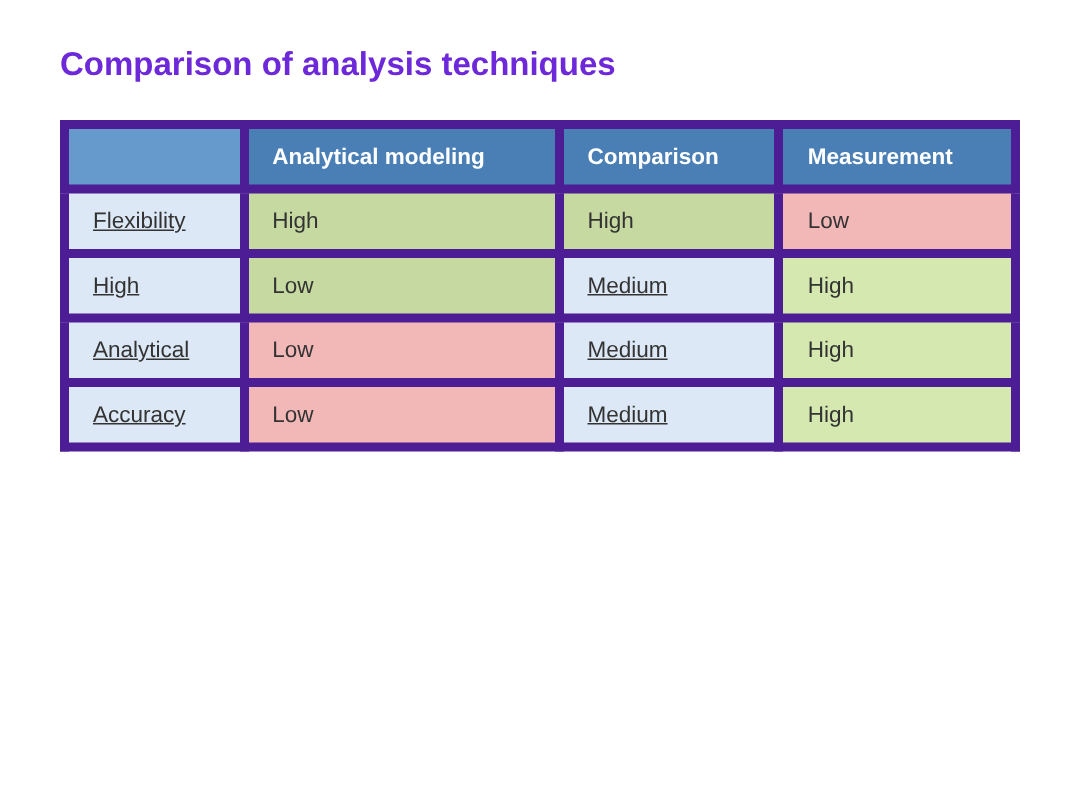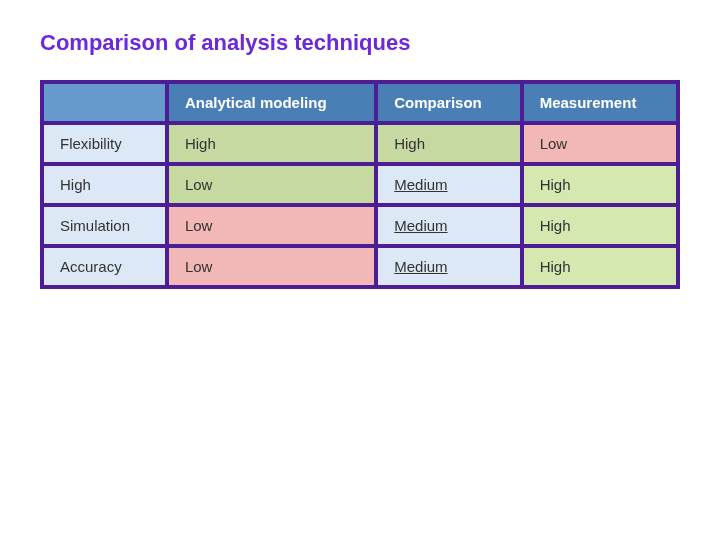--- a/index.html
+++ b/index.html
@@ -24,38 +24,39 @@
     .table-wrapper {
       width: 100%;
     }
     table {
       width: 100%;
       border-collapse: collapse;
     }
     td {
       padding: 10px 16px;
       font-size: 15px;
-      border: 4px solid #4c1d95;
+      border: 6px solid #4c1d95;
       vertical-align: middle;
       margin-left: 29px;
     }
     
     .header-row td {
       background: #4a7fb5;
       color: #ffffff;
       font-weight: bold;
     }
     .header-row td:first-child {
       background: #6699cc;
     }
     
     .row-label {
       background: #dce8f5;
       color: #333;
       font-weight: normal;
+      text-decoration: underline;
     }
     
     .green {
       background: #c5d9a0;
       color: #333;
     }
     
     .pink {
       background: #f2b8b8;
       color: #333;
@@ -94,21 +95,21 @@
             <td class="green">High</td>
             <td class="pink">Low</td>
           </tr>
           <tr>
             <td class="row-label">High</td>
             <td class="green">Low</td>
             <td class="lightblue">Medium</td>
             <td class="med-green">High</td>
           </tr>
           <tr>
-            <td class="row-label">Simulation</td>
+            <td class="row-label">Analytical</td>
             <td class="pink">Low</td>
             <td class="lightblue">Medium</td>
             <td class="med-green">High</td>
           </tr>
           <tr>
             <td class="row-label">Accuracy</td>
             <td class="pink">Low</td>
             <td class="lightblue">Medium</td>
             <td class="med-green">High</td>
           </tr>

